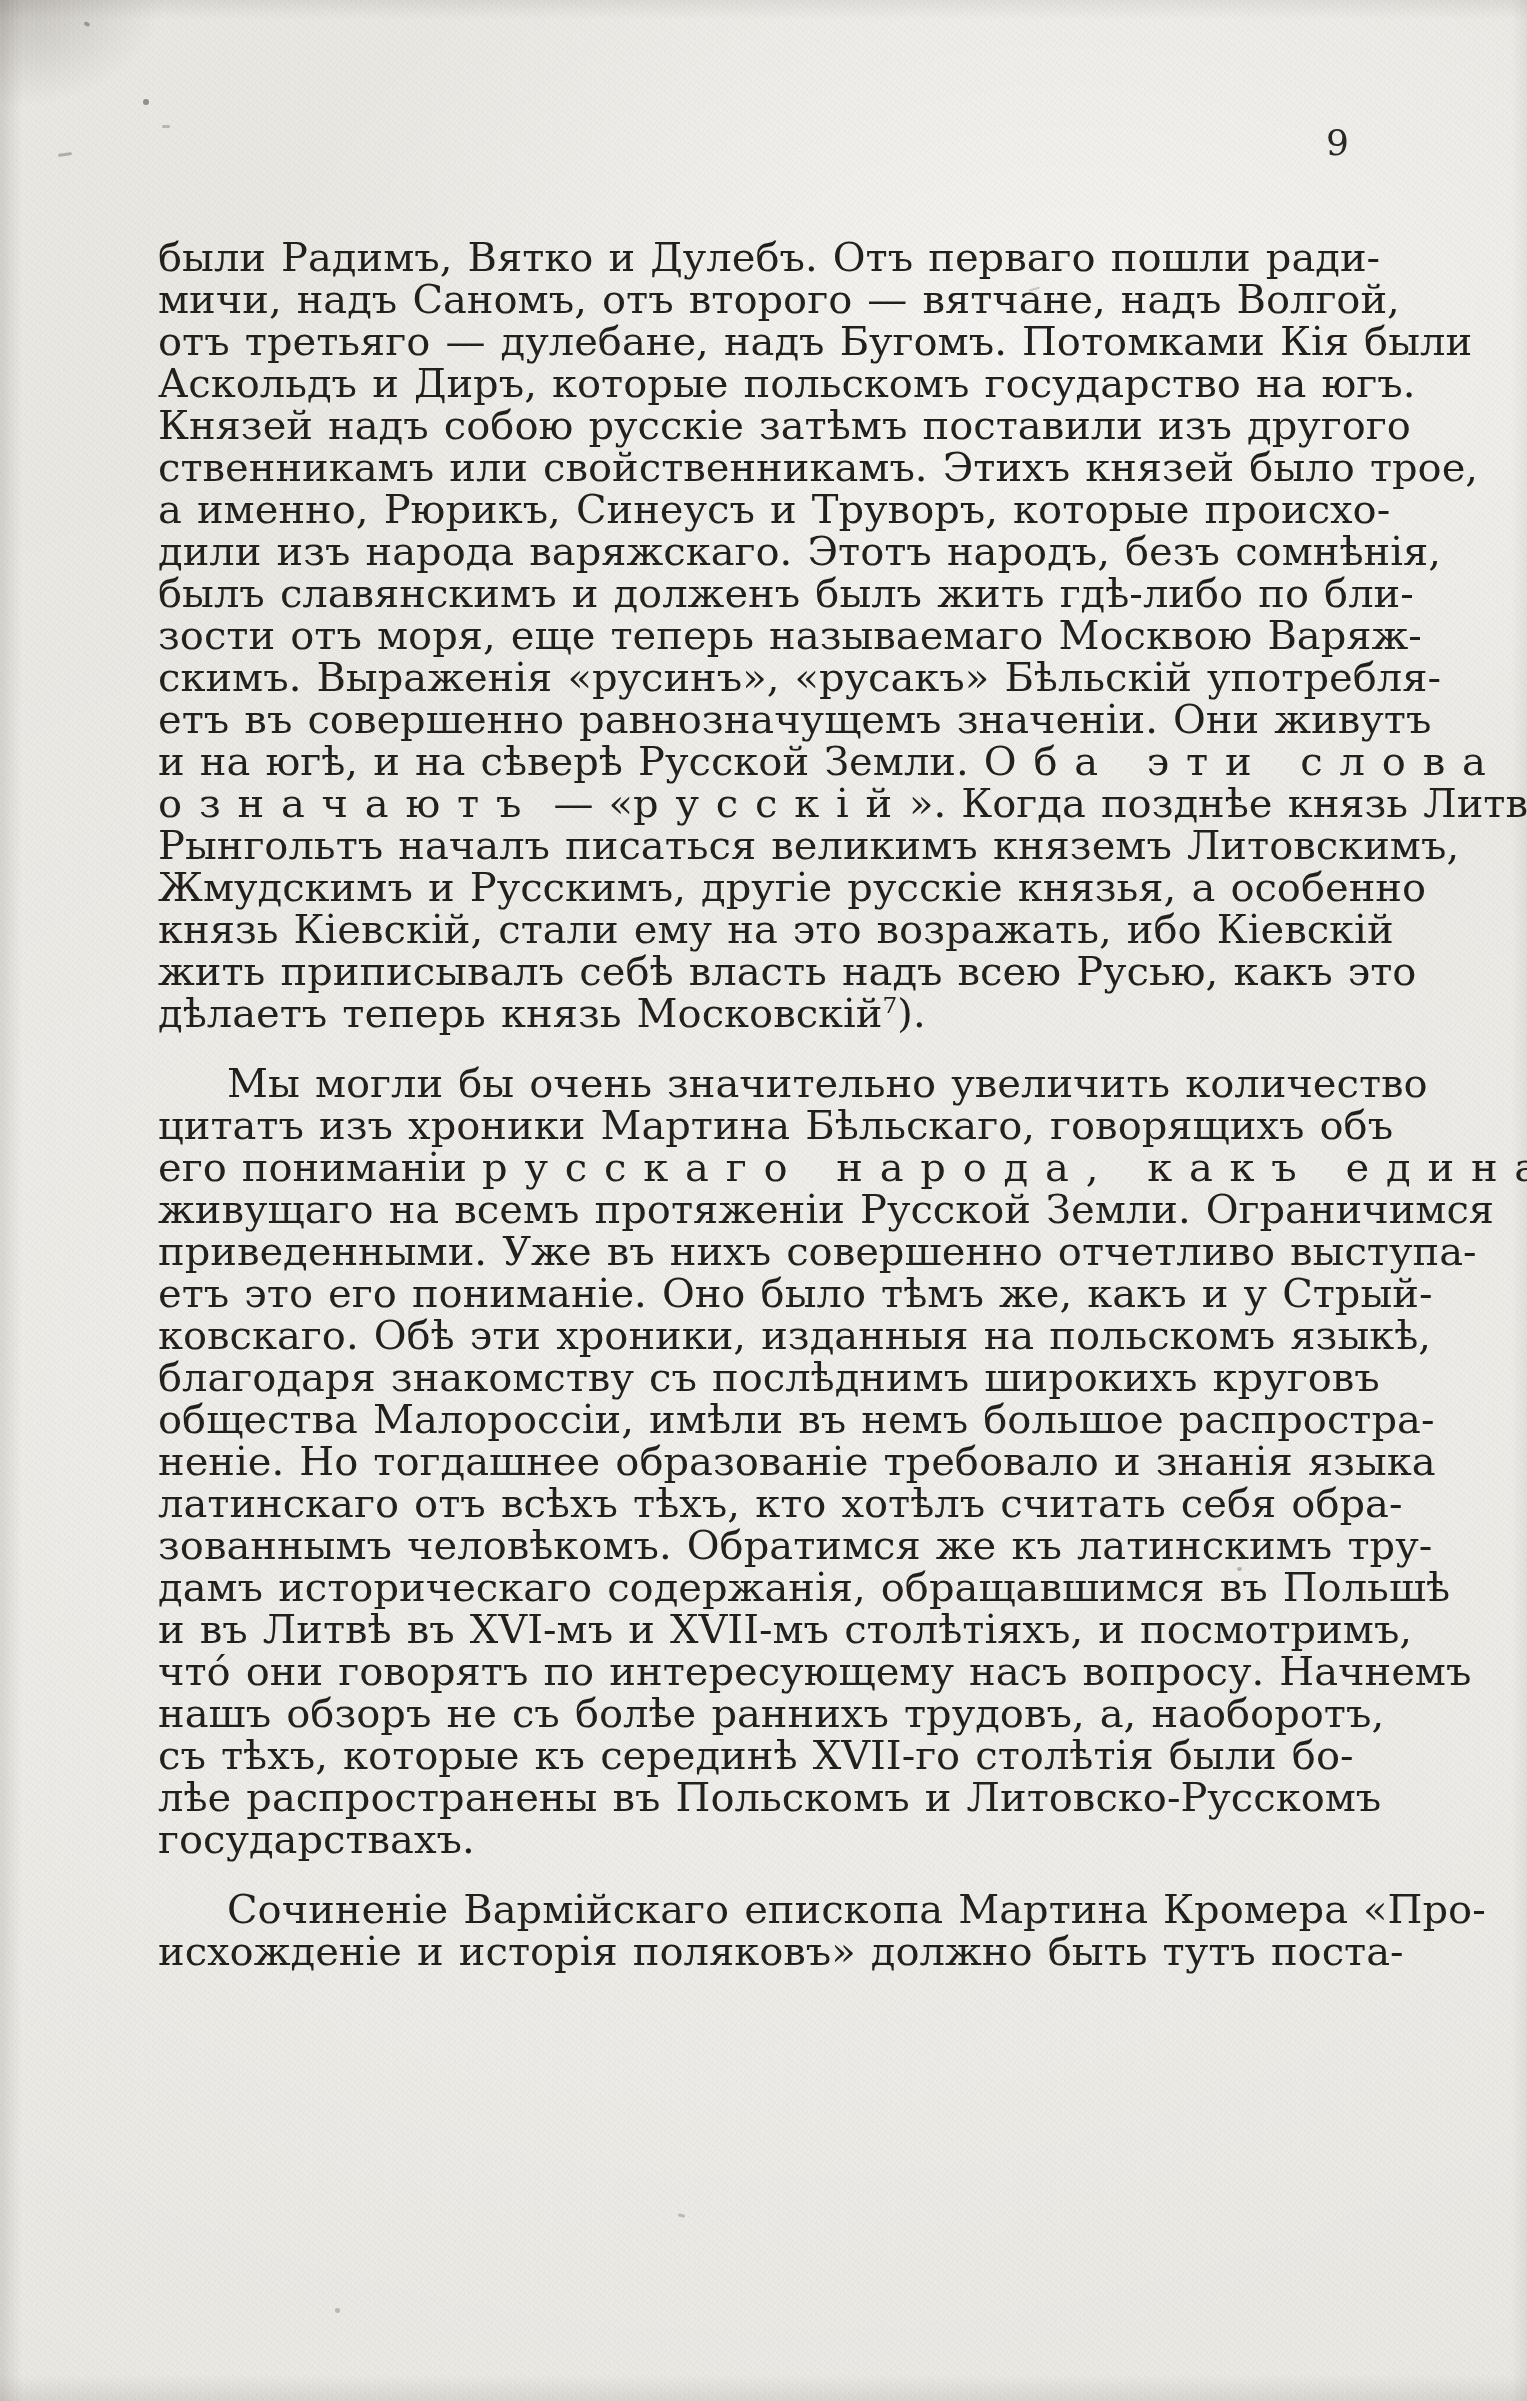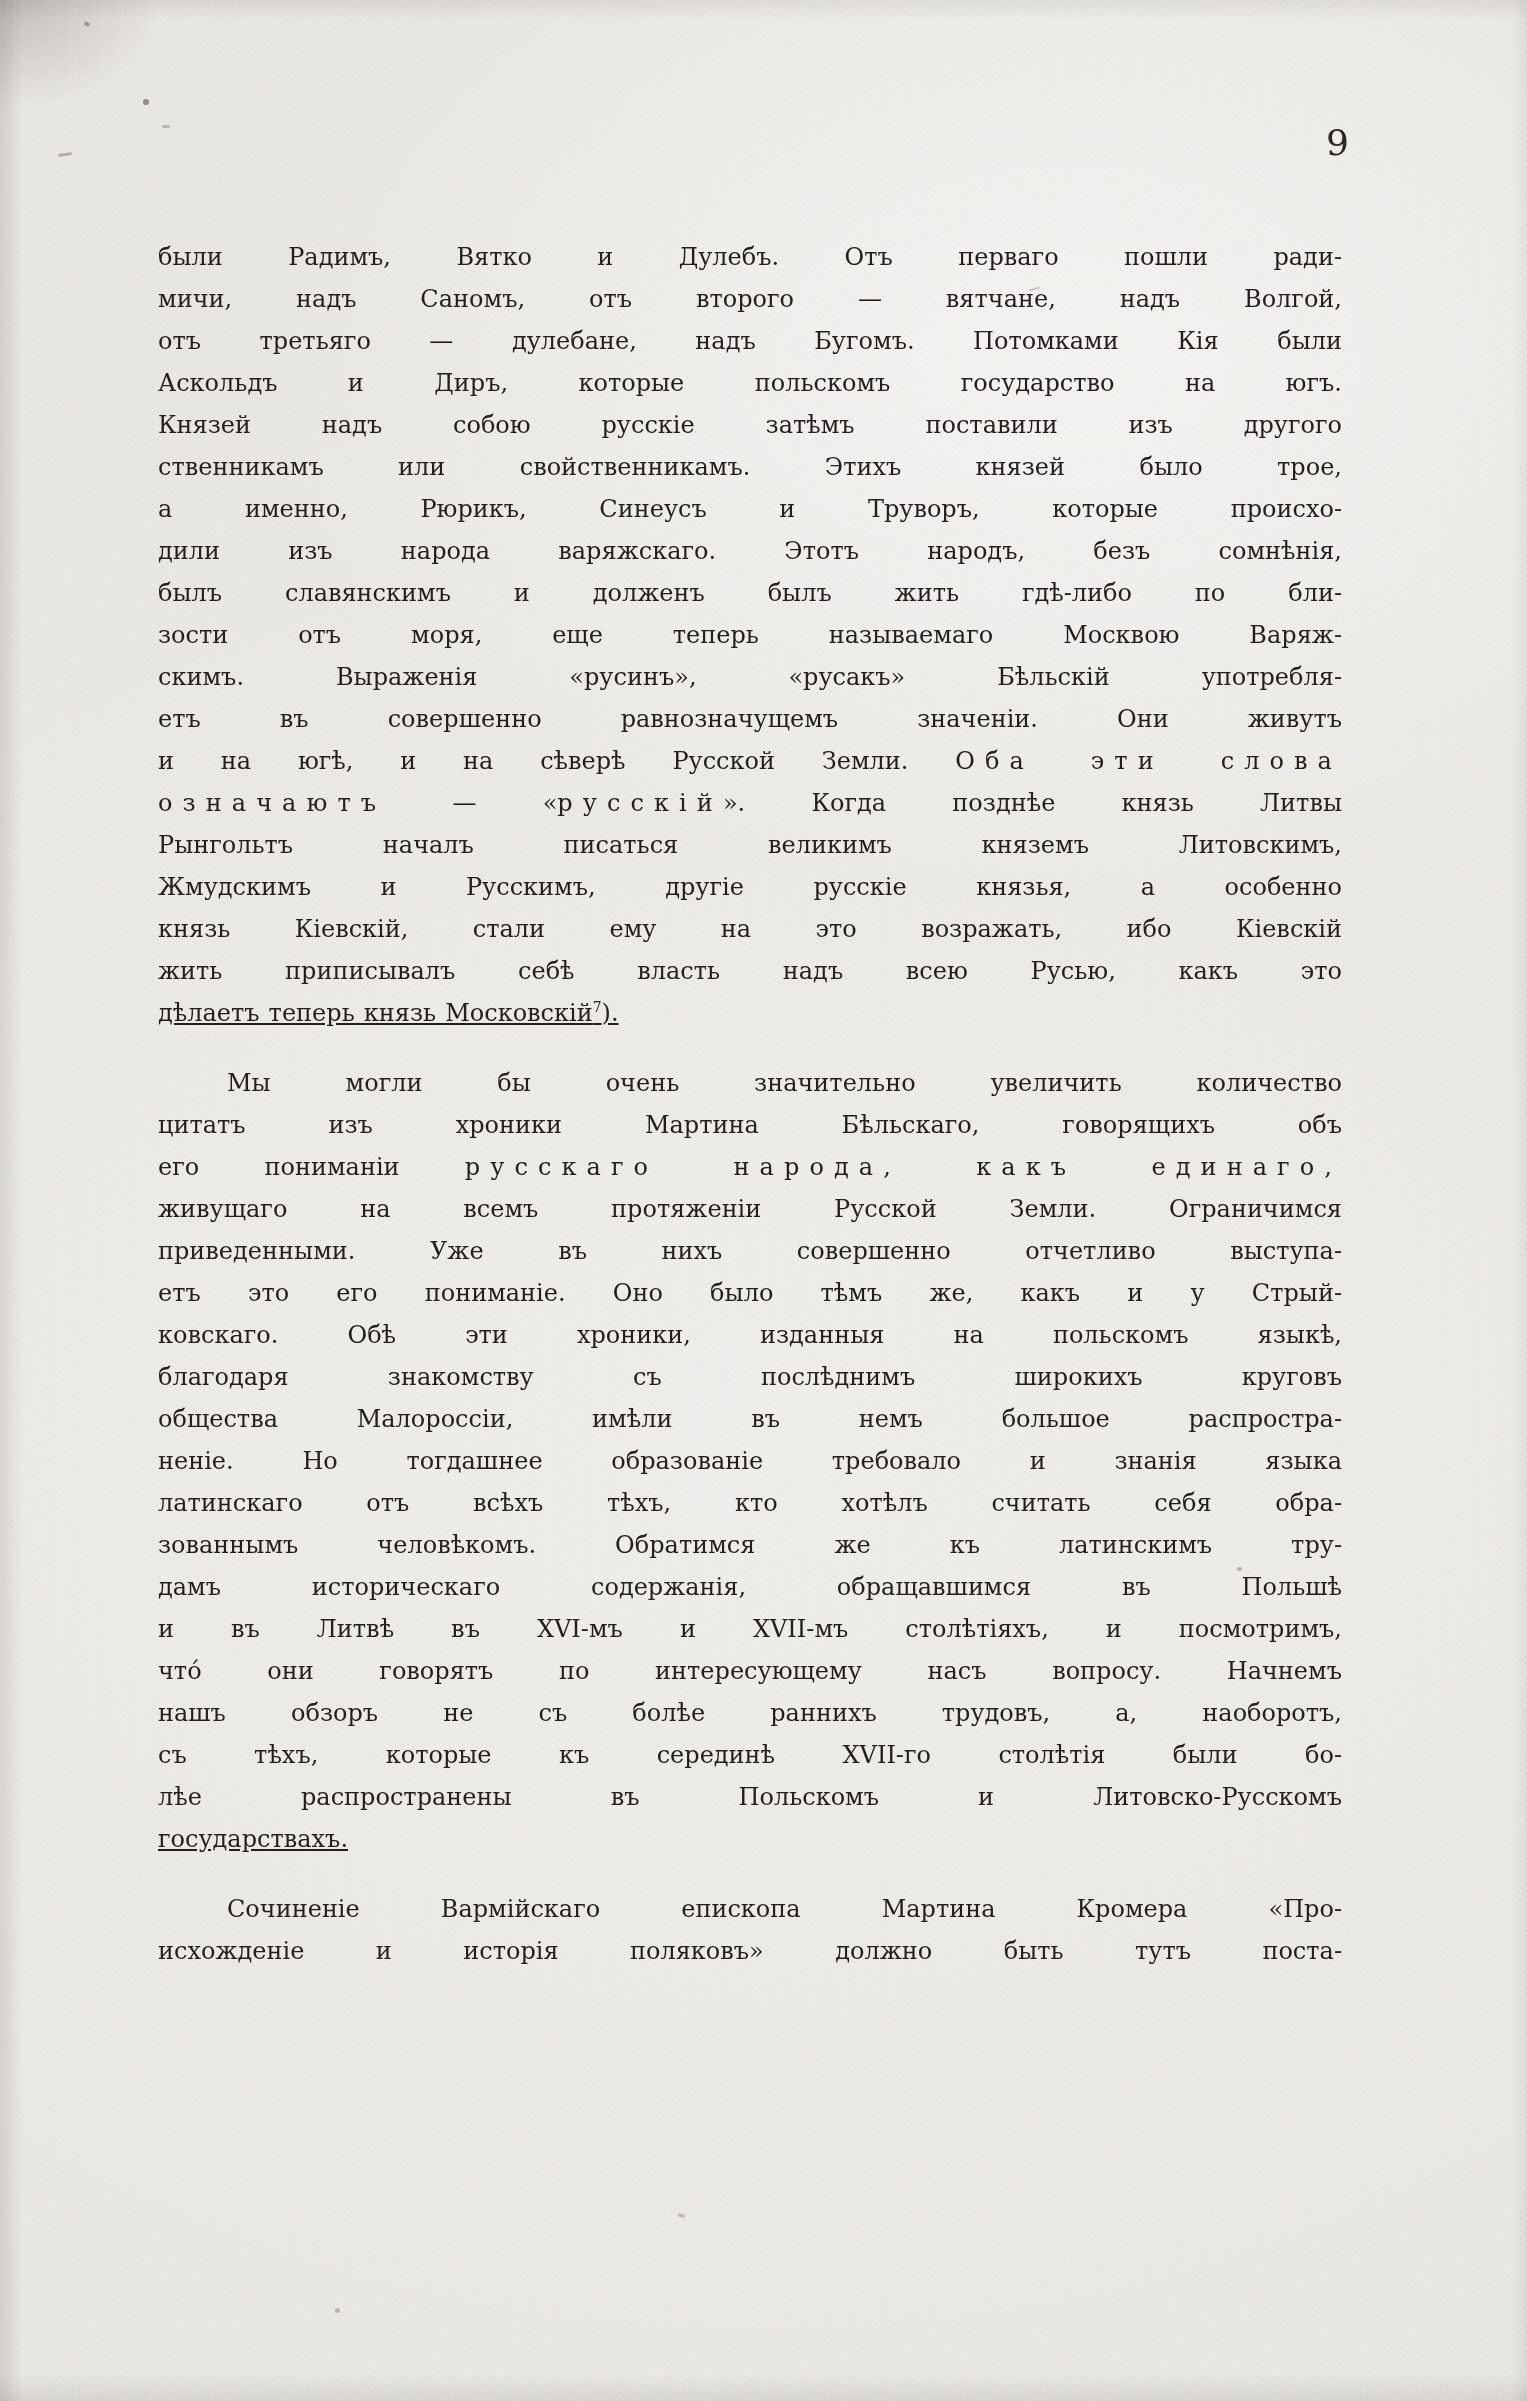--- a/index.html
+++ b/index.html
@@ -43,37 +43,36 @@
     font-size: 36px;
     line-height: 42px;
     color: #2b2723;
   }
   .text-block {
     position: absolute;
     left: 158px;
     top: 236px;
     width: 1184px;
     font-family: "DejaVu Serif", "Liberation Serif", serif;
-    font-size: 24px;
+    font-size: 40px;
     color: #221f1c;
     text-rendering: optimizeLegibility;
   }
   .paragraph + .paragraph { margin-top: 28px; }
   .line {
     height: 42px;
     line-height: 42px;
     text-align: justify;
     text-align-last: justify;
     word-spacing: 0.06em;
     white-space: nowrap;
   }
   .line.endline {
     text-align: right;
     text-align-last: left;
-    text-decoration: underline;
   }
   .paragraph.indent .line:first-child { text-indent: 69px; }
   .sp { letter-spacing: 0.42em; margin-top: 12px; }
   sup.fnote {
     font-size: 58%;
     line-height: 0;
     vertical-align: super;
     letter-spacing: 0;
   }
   .speck {

